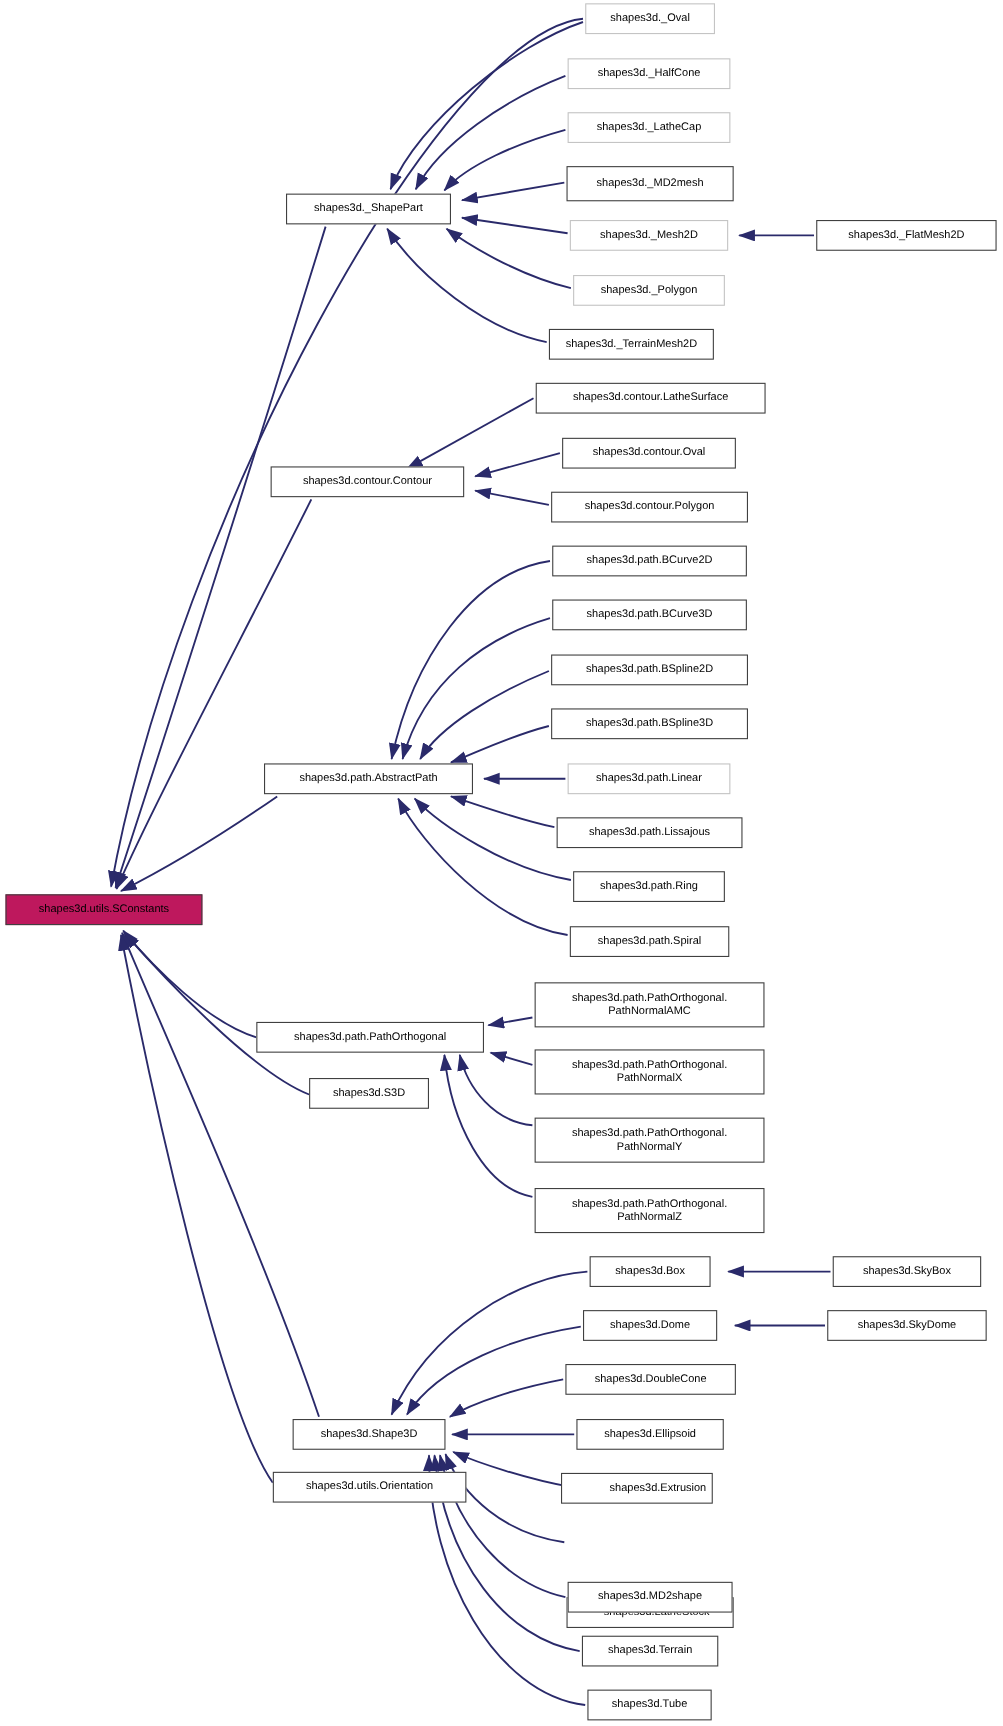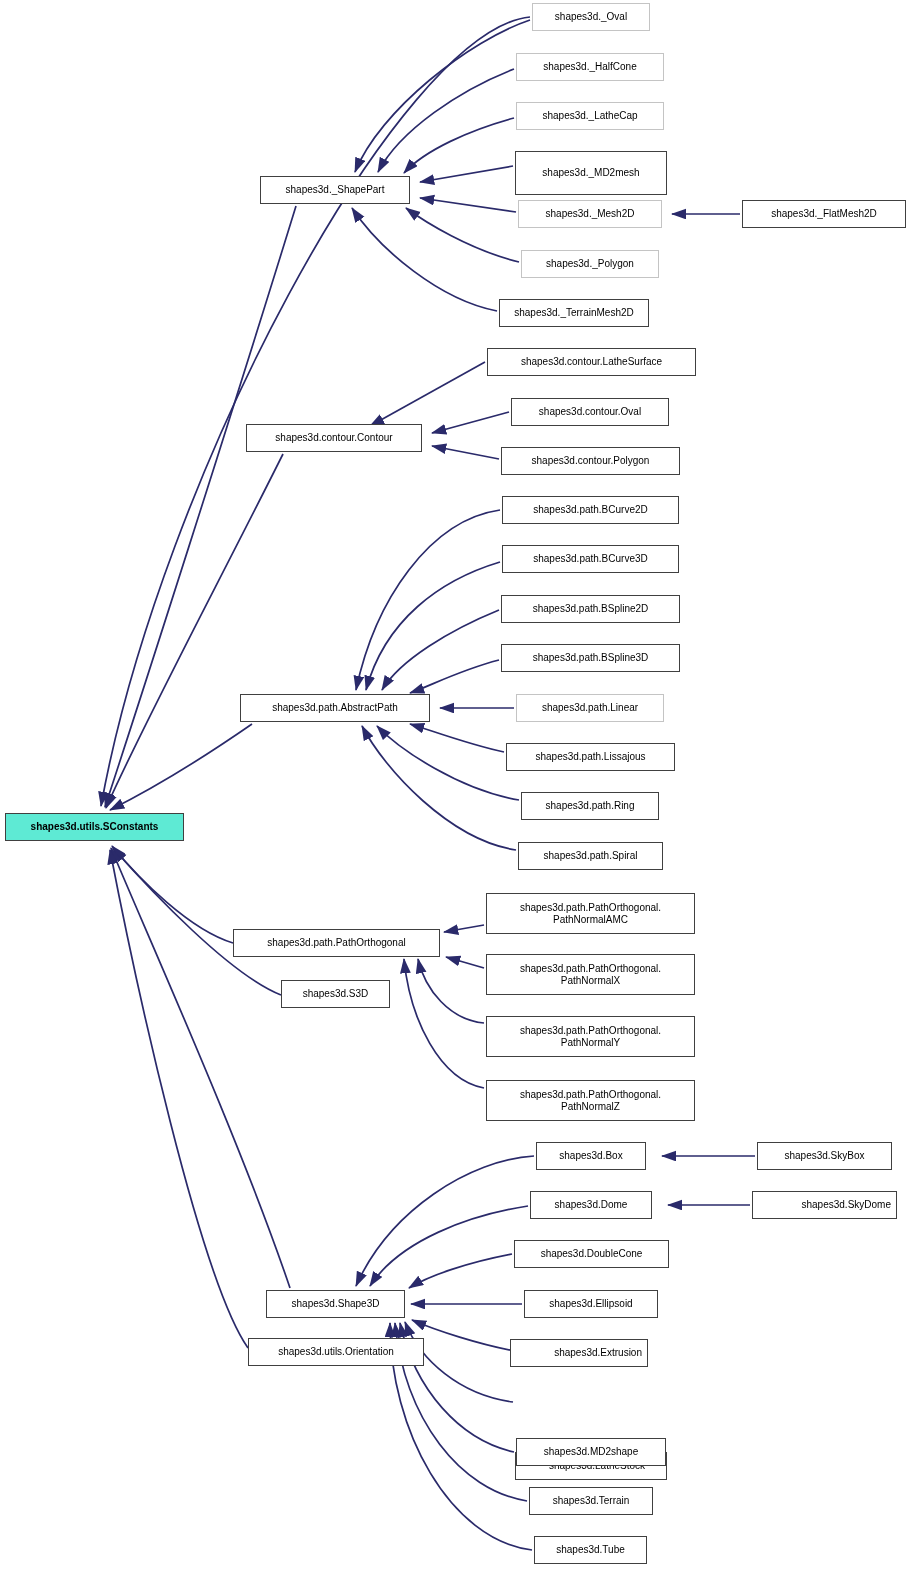--- a/index.html
+++ b/index.html
@@ -35,23 +35,22 @@
     color: #000000;
     font-size: 10px;
     line-height: 1.12;
     white-space: pre-line;
     padding: 0 5px;
   }
   .node.strong {
     border: 1.6px solid #404040;
   }
   .node.root {
-    background: #5eead4;
+    background: #be185d;
     border: 1.2px solid #404040;
-    font-weight: bold;
   }
   .node-label {
     display: block;
     width: 100%;
   }
 </style>
 </head>
 <body>
 
 <div id="diagram-root">
@@ -105,21 +104,21 @@
         <path d="M 755 1156 L 662 1156" fill="none" stroke="#2a2a6a" stroke-width="1.7" marker-end="url(#arrowhead)"></path>
         <path d="M 750 1205 L 668 1205" fill="none" stroke="#2a2a6a" stroke-width="1.7" marker-end="url(#arrowhead)"></path>
       </g>
   </svg>
   <div id="node-layer">
       <div class="node root" style="left: 5px; top: 813px; width: 179px; height: 28px;"><span class="node-label">shapes3d.utils.SConstants</span></div>
       <div class="node strong" style="left: 260px; top: 176px; width: 150px; height: 28px;"><span class="node-label">shapes3d._ShapePart</span></div>
       <div class="node" style="left: 532px; top: 3px; width: 118px; height: 28px;"><span class="node-label">shapes3d._Oval</span></div>
       <div class="node" style="left: 516px; top: 53px; width: 148px; height: 28px;"><span class="node-label">shapes3d._HalfCone</span></div>
       <div class="node" style="left: 516px; top: 102px; width: 148px; height: 28px;"><span class="node-label">shapes3d._LatheCap</span></div>
-      <div class="node strong" style="left: 515px; top: 151px; width: 152px; height: 44px;"><span class="node-label">shapes3d._MD2mesh</span></div>
+      <div class="node strong" style="left: 515px; top: 151px; width: 152px; height: 32px;"><span class="node-label">shapes3d._MD2mesh</span></div>
       <div class="node" style="left: 518px; top: 200px; width: 144px; height: 28px;"><span class="node-label">shapes3d._Mesh2D</span></div>
       <div class="node" style="left: 521px; top: 250px; width: 138px; height: 28px;"><span class="node-label">shapes3d._Polygon</span></div>
       <div class="node strong" style="left: 499px; top: 299px; width: 150px; height: 28px;"><span class="node-label">shapes3d._TerrainMesh2D</span></div>
       <div class="node strong" style="left: 742px; top: 200px; width: 164px; height: 28px;"><span class="node-label">shapes3d._FlatMesh2D</span></div>
       <div class="node strong" style="left: 246px; top: 424px; width: 176px; height: 28px;"><span class="node-label">shapes3d.contour.Contour</span></div>
       <div class="node strong" style="left: 487px; top: 348px; width: 209px; height: 28px;"><span class="node-label">shapes3d.contour.LatheSurface</span></div>
       <div class="node strong" style="left: 511px; top: 398px; width: 158px; height: 28px;"><span class="node-label">shapes3d.contour.Oval</span></div>
       <div class="node strong" style="left: 501px; top: 447px; width: 179px; height: 28px;"><span class="node-label">shapes3d.contour.Polygon</span></div>
       <div class="node strong" style="left: 240px; top: 694px; width: 190px; height: 28px;"><span class="node-label">shapes3d.path.AbstractPath</span></div>
       <div class="node strong" style="left: 502px; top: 496px; width: 177px; height: 28px;"><span class="node-label">shapes3d.path.BCurve2D</span></div>
@@ -144,16 +143,16 @@
       <div class="node strong" style="left: 536px; top: 1142px; width: 110px; height: 28px;"><span class="node-label">shapes3d.Box</span></div>
       <div class="node strong" style="left: 530px; top: 1191px; width: 122px; height: 28px;"><span class="node-label">shapes3d.Dome</span></div>
       <div class="node strong" style="left: 514px; top: 1240px; width: 155px; height: 28px;"><span class="node-label">shapes3d.DoubleCone</span></div>
       <div class="node strong" style="left: 524px; top: 1290px; width: 134px; height: 28px;"><span class="node-label">shapes3d.Ellipsoid</span></div>
       <div class="node strong" style="left: 510px; top: 1339px; width: 138px; height: 28px; text-align: right;"><span class="node-label">shapes3d.Extrusion</span></div>
       <div class="node strong" style="left: 515px; top: 1452px; width: 152px; height: 28px; padding-left: 17px;"><span class="node-label">shapes3d.LatheStock</span></div>
       <div class="node strong" style="left: 516px; top: 1438px; width: 150px; height: 28px;"><span class="node-label">shapes3d.MD2shape</span></div>
       <div class="node strong" style="left: 529px; top: 1487px; width: 124px; height: 28px;"><span class="node-label">shapes3d.Terrain</span></div>
       <div class="node strong" style="left: 534px; top: 1536px; width: 113px; height: 28px;"><span class="node-label">shapes3d.Tube</span></div>
       <div class="node strong" style="left: 757px; top: 1142px; width: 135px; height: 28px;"><span class="node-label">shapes3d.SkyBox</span></div>
-      <div class="node strong" style="left: 752px; top: 1191px; width: 145px; height: 28px; text-align: right;"><span class="node-label">shapes3d.SkyDome</span></div>
+      <div class="node strong" style="left: 752px; top: 1191px; width: 145px; height: 28px;"><span class="node-label">shapes3d.SkyDome</span></div>
       <div class="node strong" style="left: 248px; top: 1338px; width: 176px; height: 28px;"><span class="node-label">shapes3d.utils.Orientation</span></div>
     </div>
 </div>
 
 </body></html>

